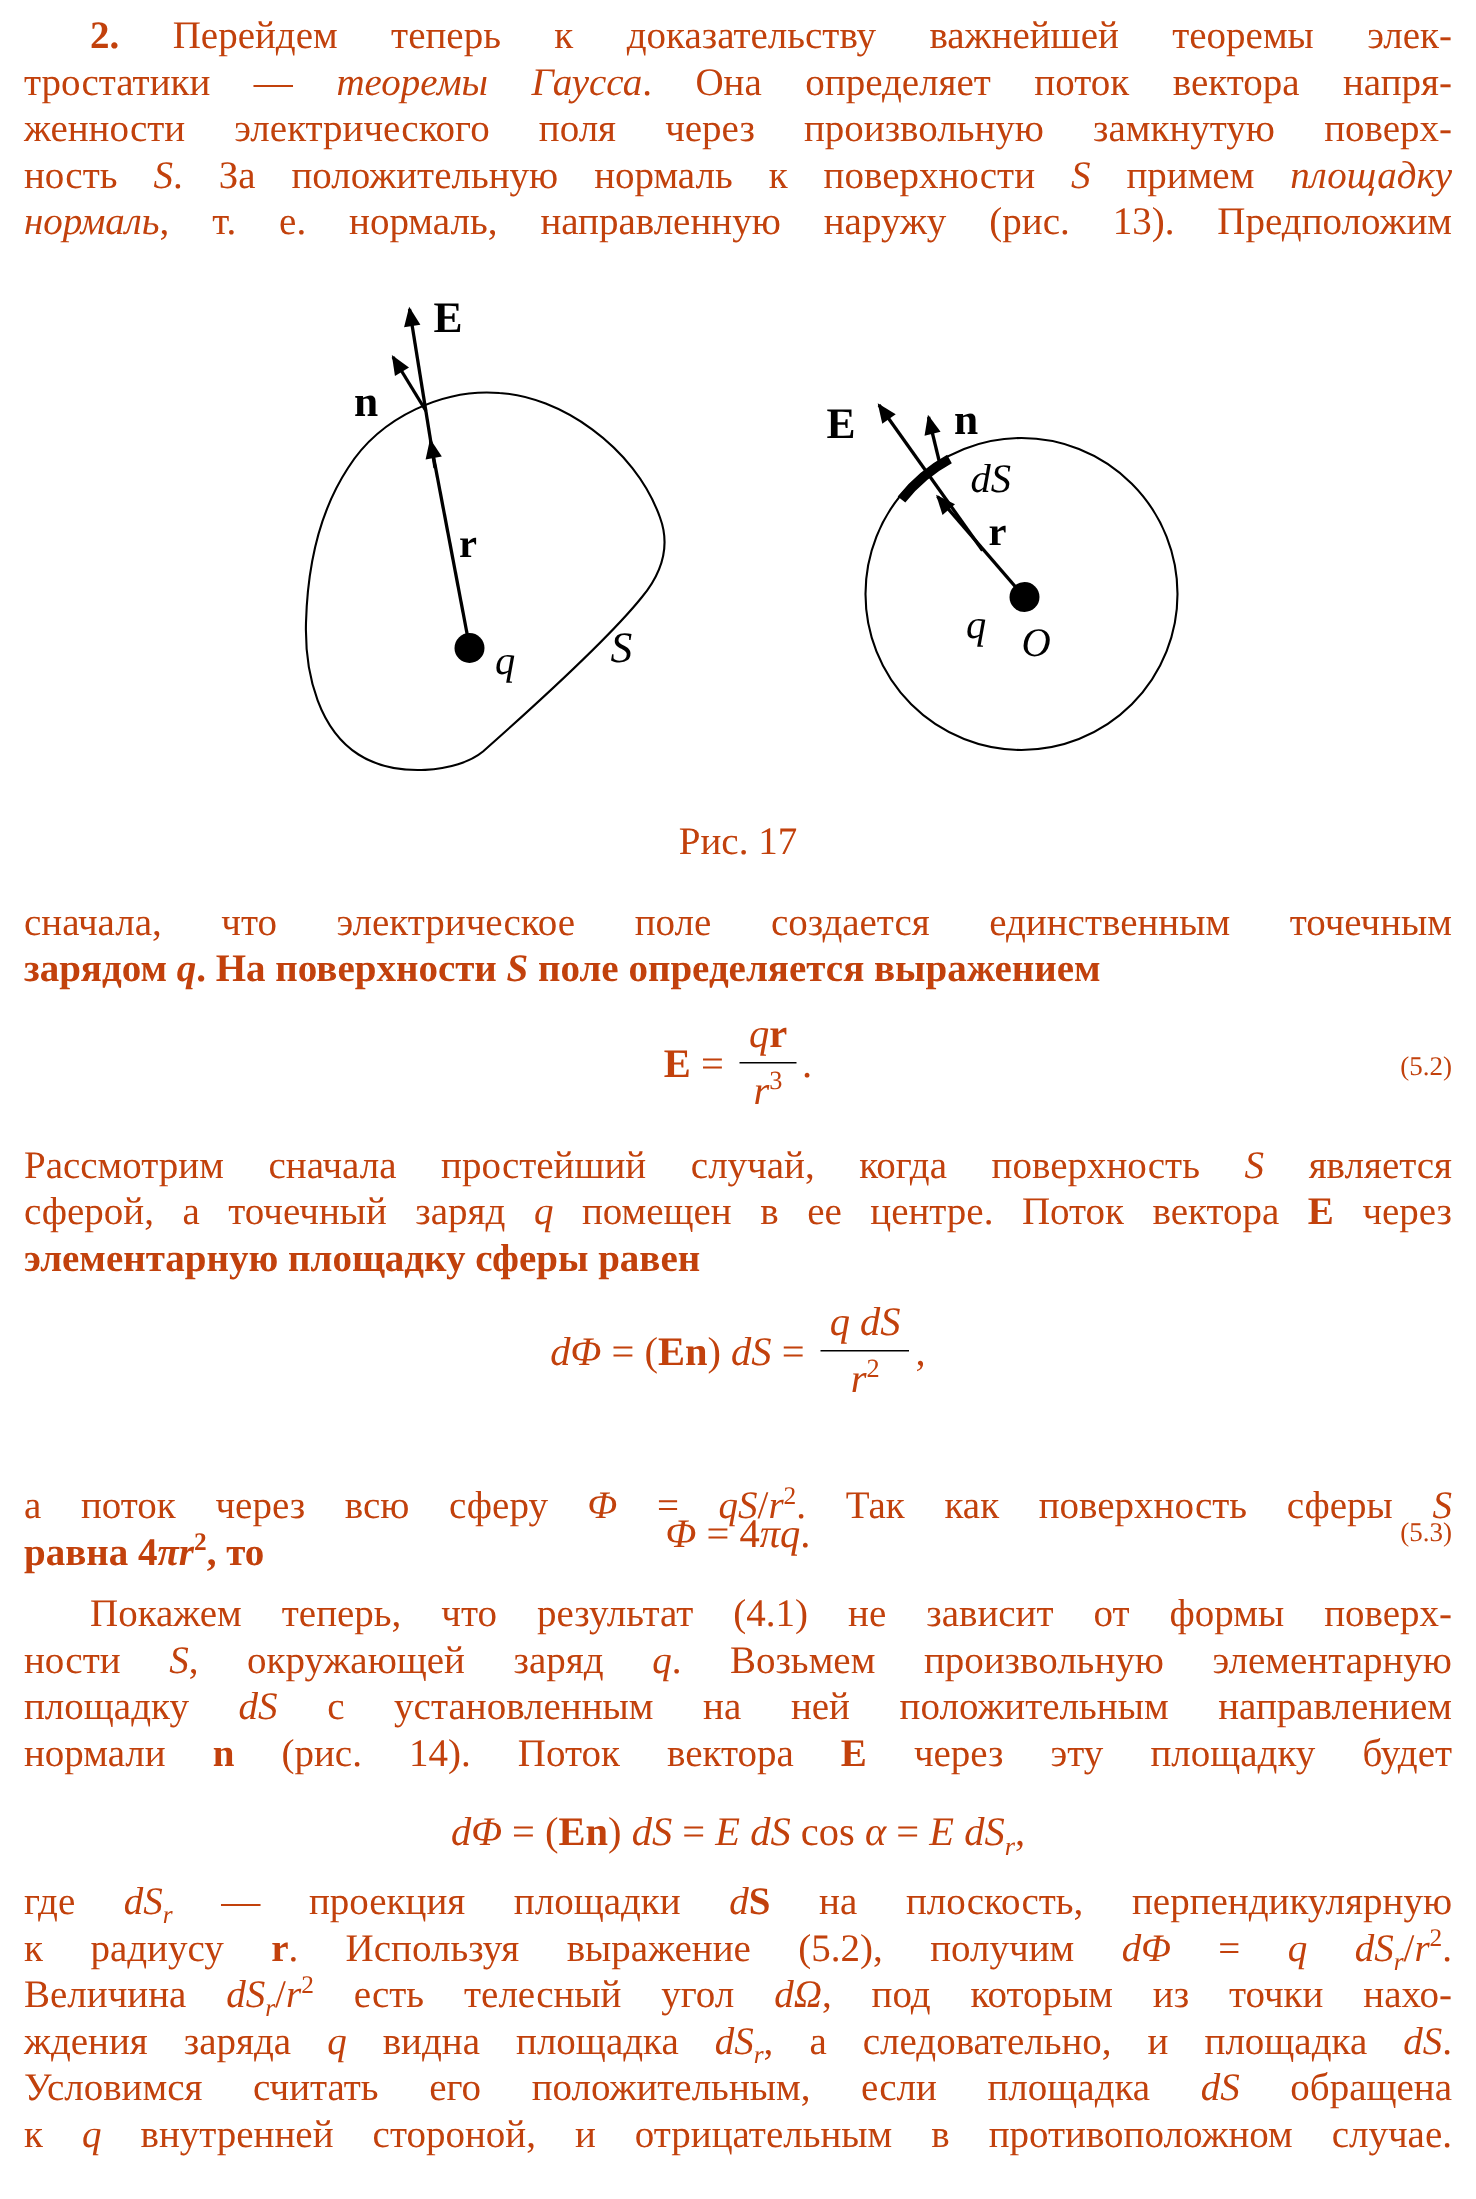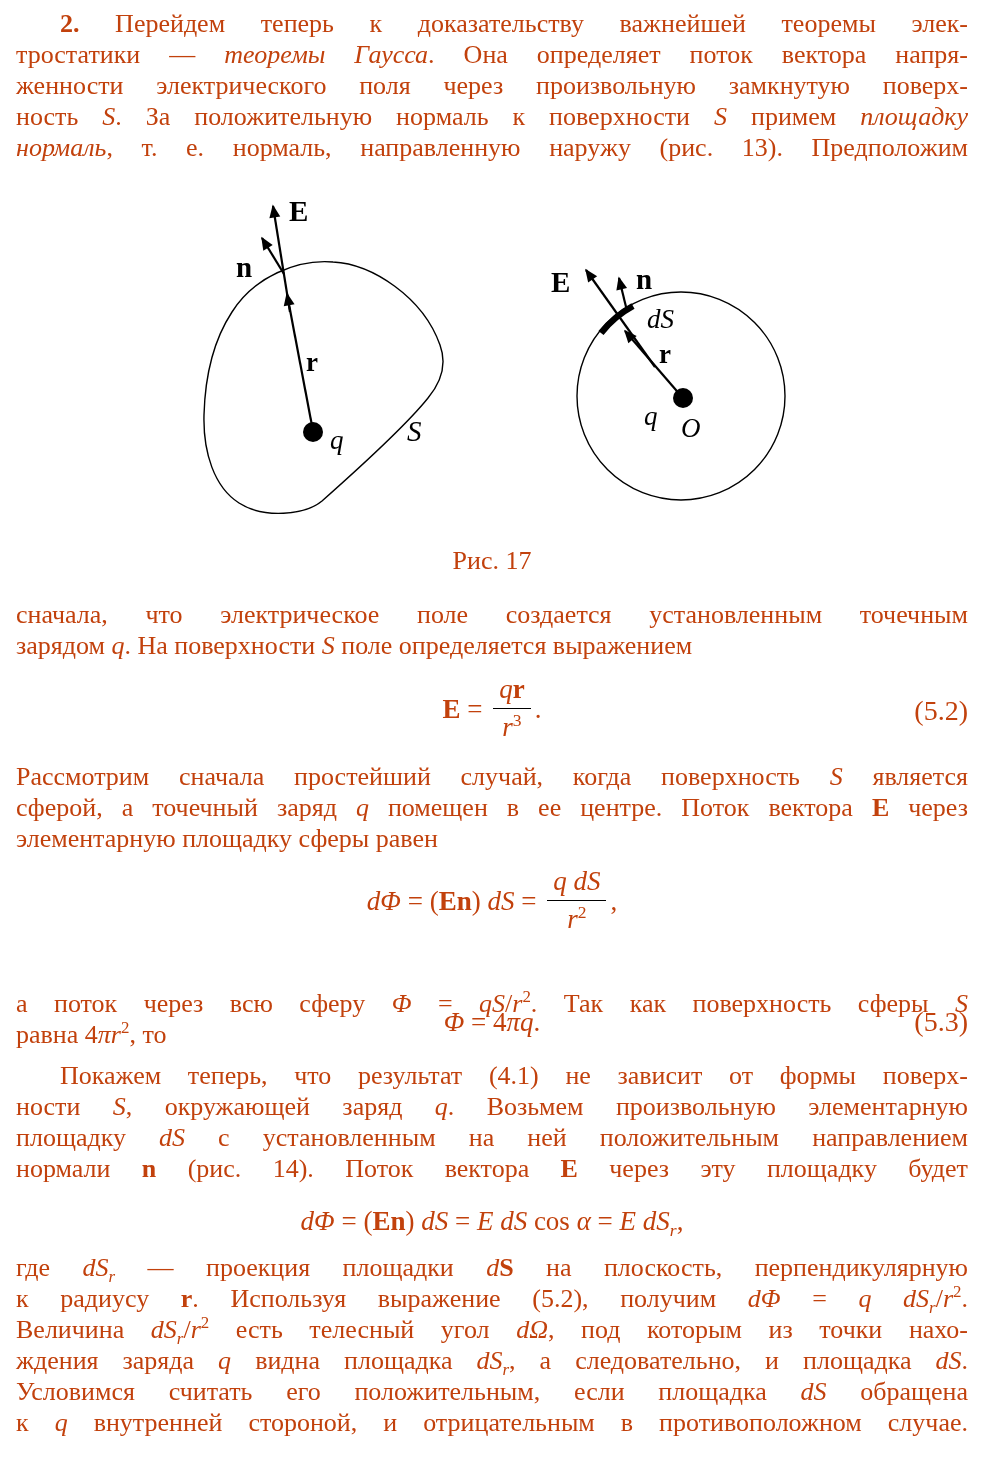--- a/index.html
+++ b/index.html
@@ -3,31 +3,31 @@
 <meta charset="utf-8">
 <style>
   html,body{margin:0;padding:0;background:#ffffff;}
   #page{
     position:relative;width:984px;height:1466px;background:#fff;overflow:hidden;
     font-family:"Liberation Serif","DejaVu Serif",serif;
     color:#c2410c;font-size:26px;
   }
   .text-block{position:absolute;left:16px;width:952px;}
   .tline{text-align:justify;text-align-last:justify;line-height:31px;white-space:normal;}
-  .tline.lastleft{text-align-last:left;}
+  .tline.lastleft{text-align-last:left;font-weight:bold;}
   .tline.indent{text-indent:44px;}
   i{font-style:italic;}
   b{font-weight:bold;font-style:normal;}
   sup{font-size:65%;line-height:0;}
   sub{font-size:65%;line-height:0;}
   .eq{
     position:absolute;left:16px;width:952px;display:flex;align-items:center;justify-content:center;
     font-size:27px;
   }
-  .eqnum{position:absolute;right:0;top:50%;transform:translateY(-50%);font-size:28px;}
+  .eqnum{position:absolute;right:0;top:50%;transform:translateY(-50%);font-size:18px;}
   .frac{display:inline-block;vertical-align:middle;text-align:center;margin:0 4px;transform:translateY(-3px);}
   .frac .num{display:block;padding:0 6px 3px;border-bottom:1.6px solid #000;}
   .frac .den{display:block;padding:3px 6px 0;}
   .caption{position:absolute;left:16px;width:952px;text-align:center;line-height:30px;font-size:26px;}
   #fig{position:absolute;left:0;top:183px;}
   svg text{fill:#000;}
 </style>
 </head>
 <body>
 
@@ -73,21 +73,21 @@
     <text x="636" y="289" font-size="29" font-weight="bold">n</text>
     <text x="647" y="328" font-size="27" font-style="italic">dS</text>
     <text x="659" y="363" font-size="27" font-weight="bold">r</text>
     <text x="644" y="425" font-size="27" font-style="italic">q</text>
     <text x="681" y="437" font-size="27" font-style="italic">O</text>
   </svg>
 
   <div class="caption" style="top:546px">Рис. 17</div>
 
   <div class="text-block" style="top:599px">
-      <div class="tline">сначала, что электрическое поле создается установленным точечным</div>
+      <div class="tline">сначала, что электрическое поле создается единственным точечным</div>
       <div class="tline lastleft">зарядом <i>q</i>. На поверхности <i>S</i> поле определяется выражением</div>
     </div>
 
   <div class="eq" style="top:669px;height:84px">
     <span class="eqbody"><b>E</b> = <span class="frac"><span class="num"><i>q</i><b>r</b></span><span class="den"><i>r</i><sup>3</sup></span></span>.</span>
     <span class="eqnum">(5.2)</span>
   </div>
 
   <div class="text-block" style="top:761px">
       <div class="tline">Рассмотрим сначала простейший случай, когда поверхность <i>S</i> является</div>

